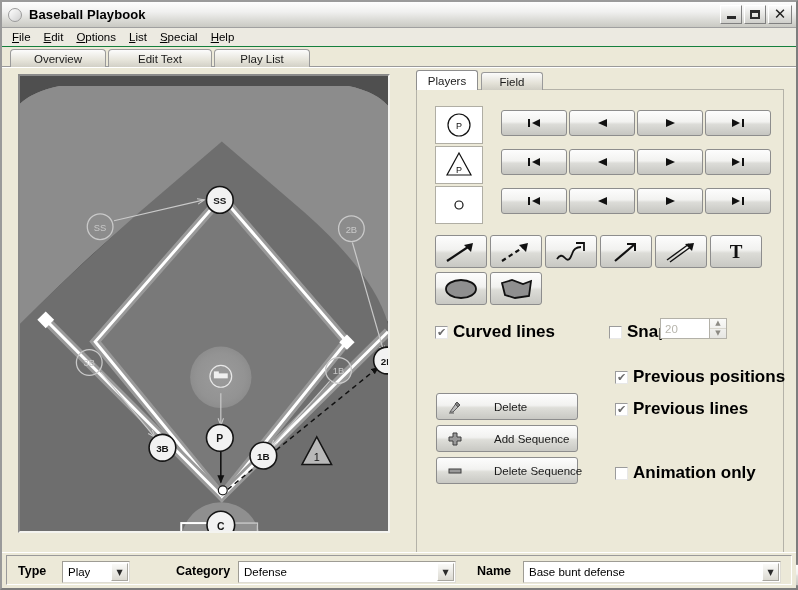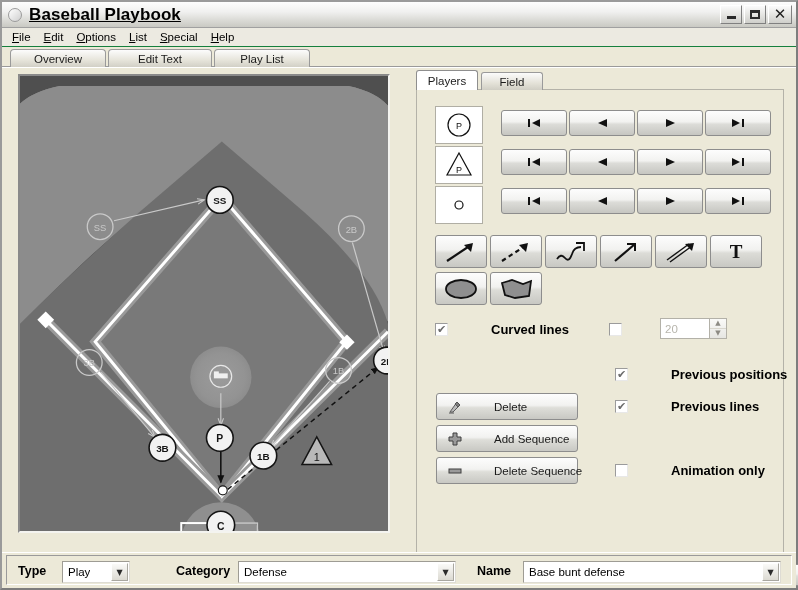--- a/index.html
+++ b/index.html
@@ -27,22 +27,22 @@
     border-bottom:1px solid #a0a0a0;
     display:flex; align-items:center; padding:0 3px 0 6px;
     position:relative;
   }
   .titlebar-icon {
     width:14px; height:14px; border-radius:50%;
     background:linear-gradient(135deg,#fff,#cfcfcf);
     border:1px solid #9b9b9b; margin-right:7px; flex:0 0 auto;
   }
   .titlebar-text {
-    font-size:17px; font-weight:bold; color:#000;
-    letter-spacing:0.1px; white-space:nowrap;text-decoration:underline;
+    font-size:13px; font-weight:bold; color:#000;
+    letter-spacing:0.1px; white-space:nowrap;
   }
   .titlebar-buttons { position:absolute; right:4px; top:3px; display:flex; gap:2px; }
   .tbtn {
     width:22px; height:19px;
     background:linear-gradient(to bottom,#fbfbfb,#e3e3e0 55%,#cfcfcb);
     border:1px solid #808080;
     border-top-color:#fff; border-left-color:#fff;
     display:flex; align-items:center; justify-content:center;
     position:relative;
   }
@@ -164,21 +164,21 @@
   .cbox {
     width:13px; height:13px; background:#fff;
     border:1px solid #9b9b9b; border-right-color:#e8e8e8; border-bottom-color:#e8e8e8;
     display:flex; align-items:center; justify-content:center; flex:0 0 auto;
     margin-right:5px;
   }
   .cbox.checked::after {
     content:"✔"; font-size:11px; color:#6c6c6c; line-height:1;
     font-family:"DejaVu Sans", sans-serif;
   }
-  .cblabel { font-size:13px; font-weight:bold; color:#000; white-space:nowrap;margin-left:38px; }
+  .cblabel { font-size:17px; font-weight:bold; color:#000; white-space:nowrap; }
 
   
   .snapfield {
     position:absolute; width:50px; height:21px; background:#fff;
     border:1px solid #b3b1a8;
     font-size:11.5px; color:#b7b5ac; display:flex; align-items:center; padding-left:4px;
   }
   .spinner {
     position:absolute; width:17px; height:21px;
     background:linear-gradient(to bottom,#fafaf8,#e6e6e2);

